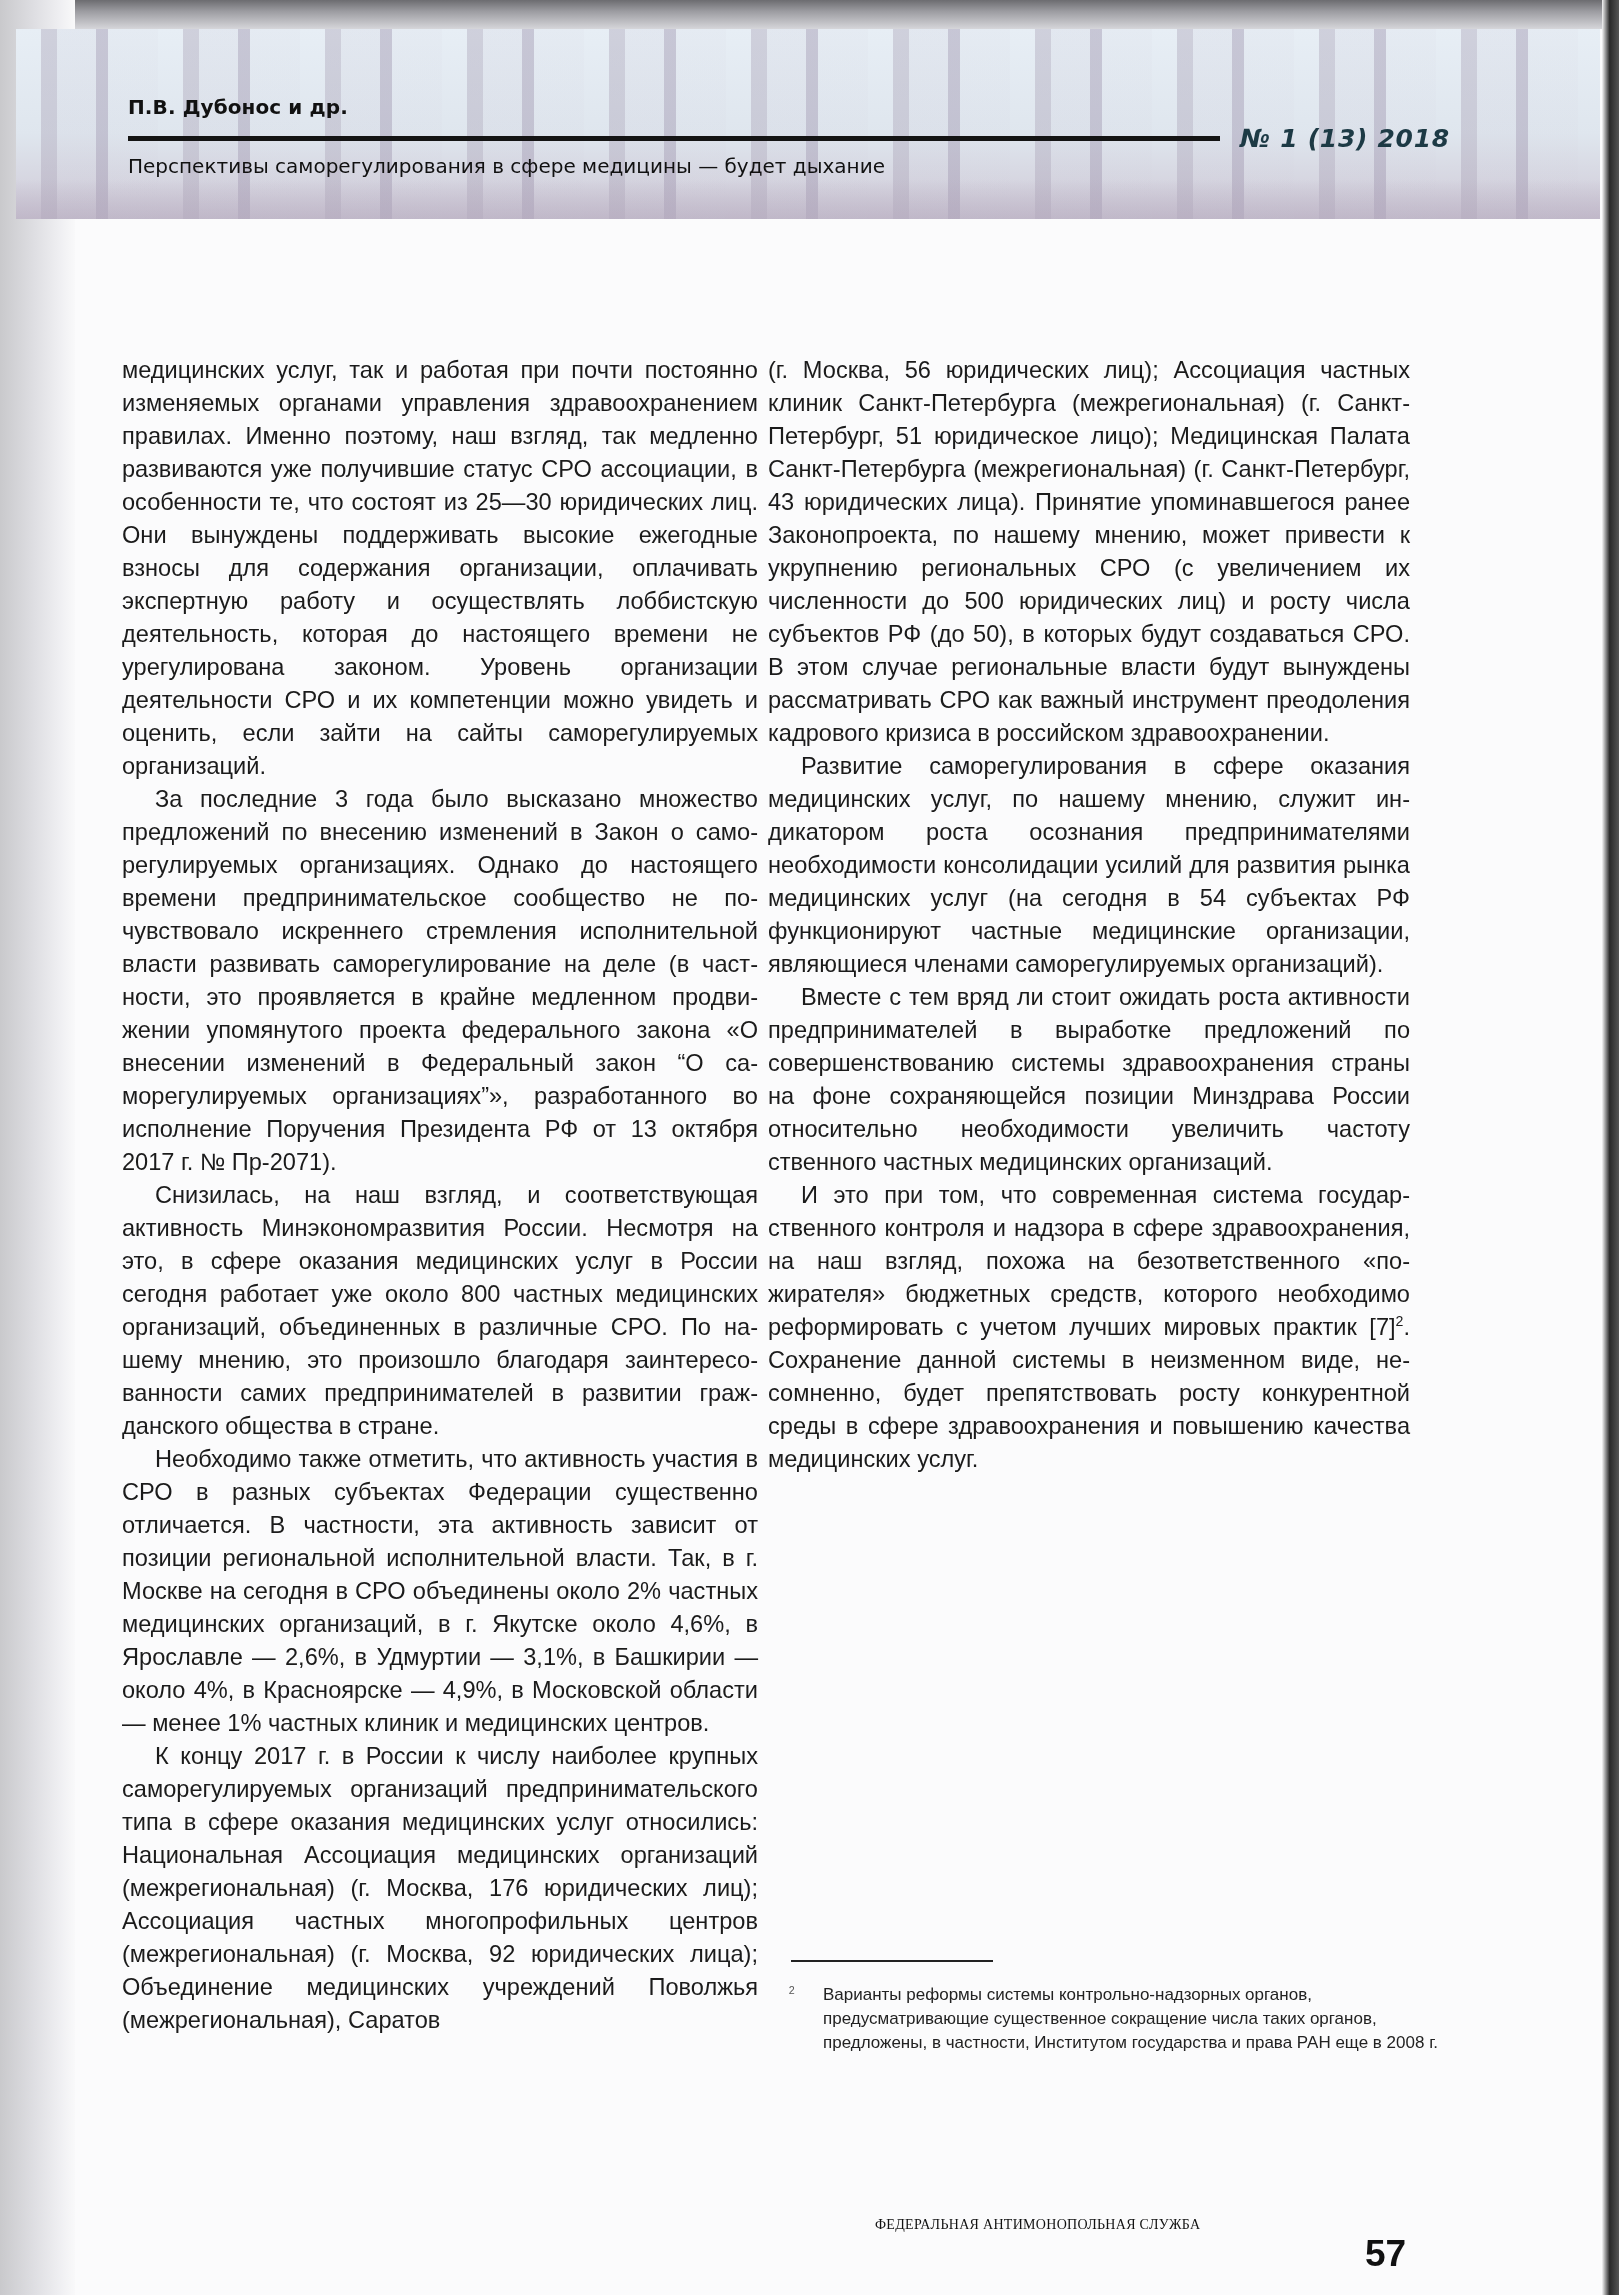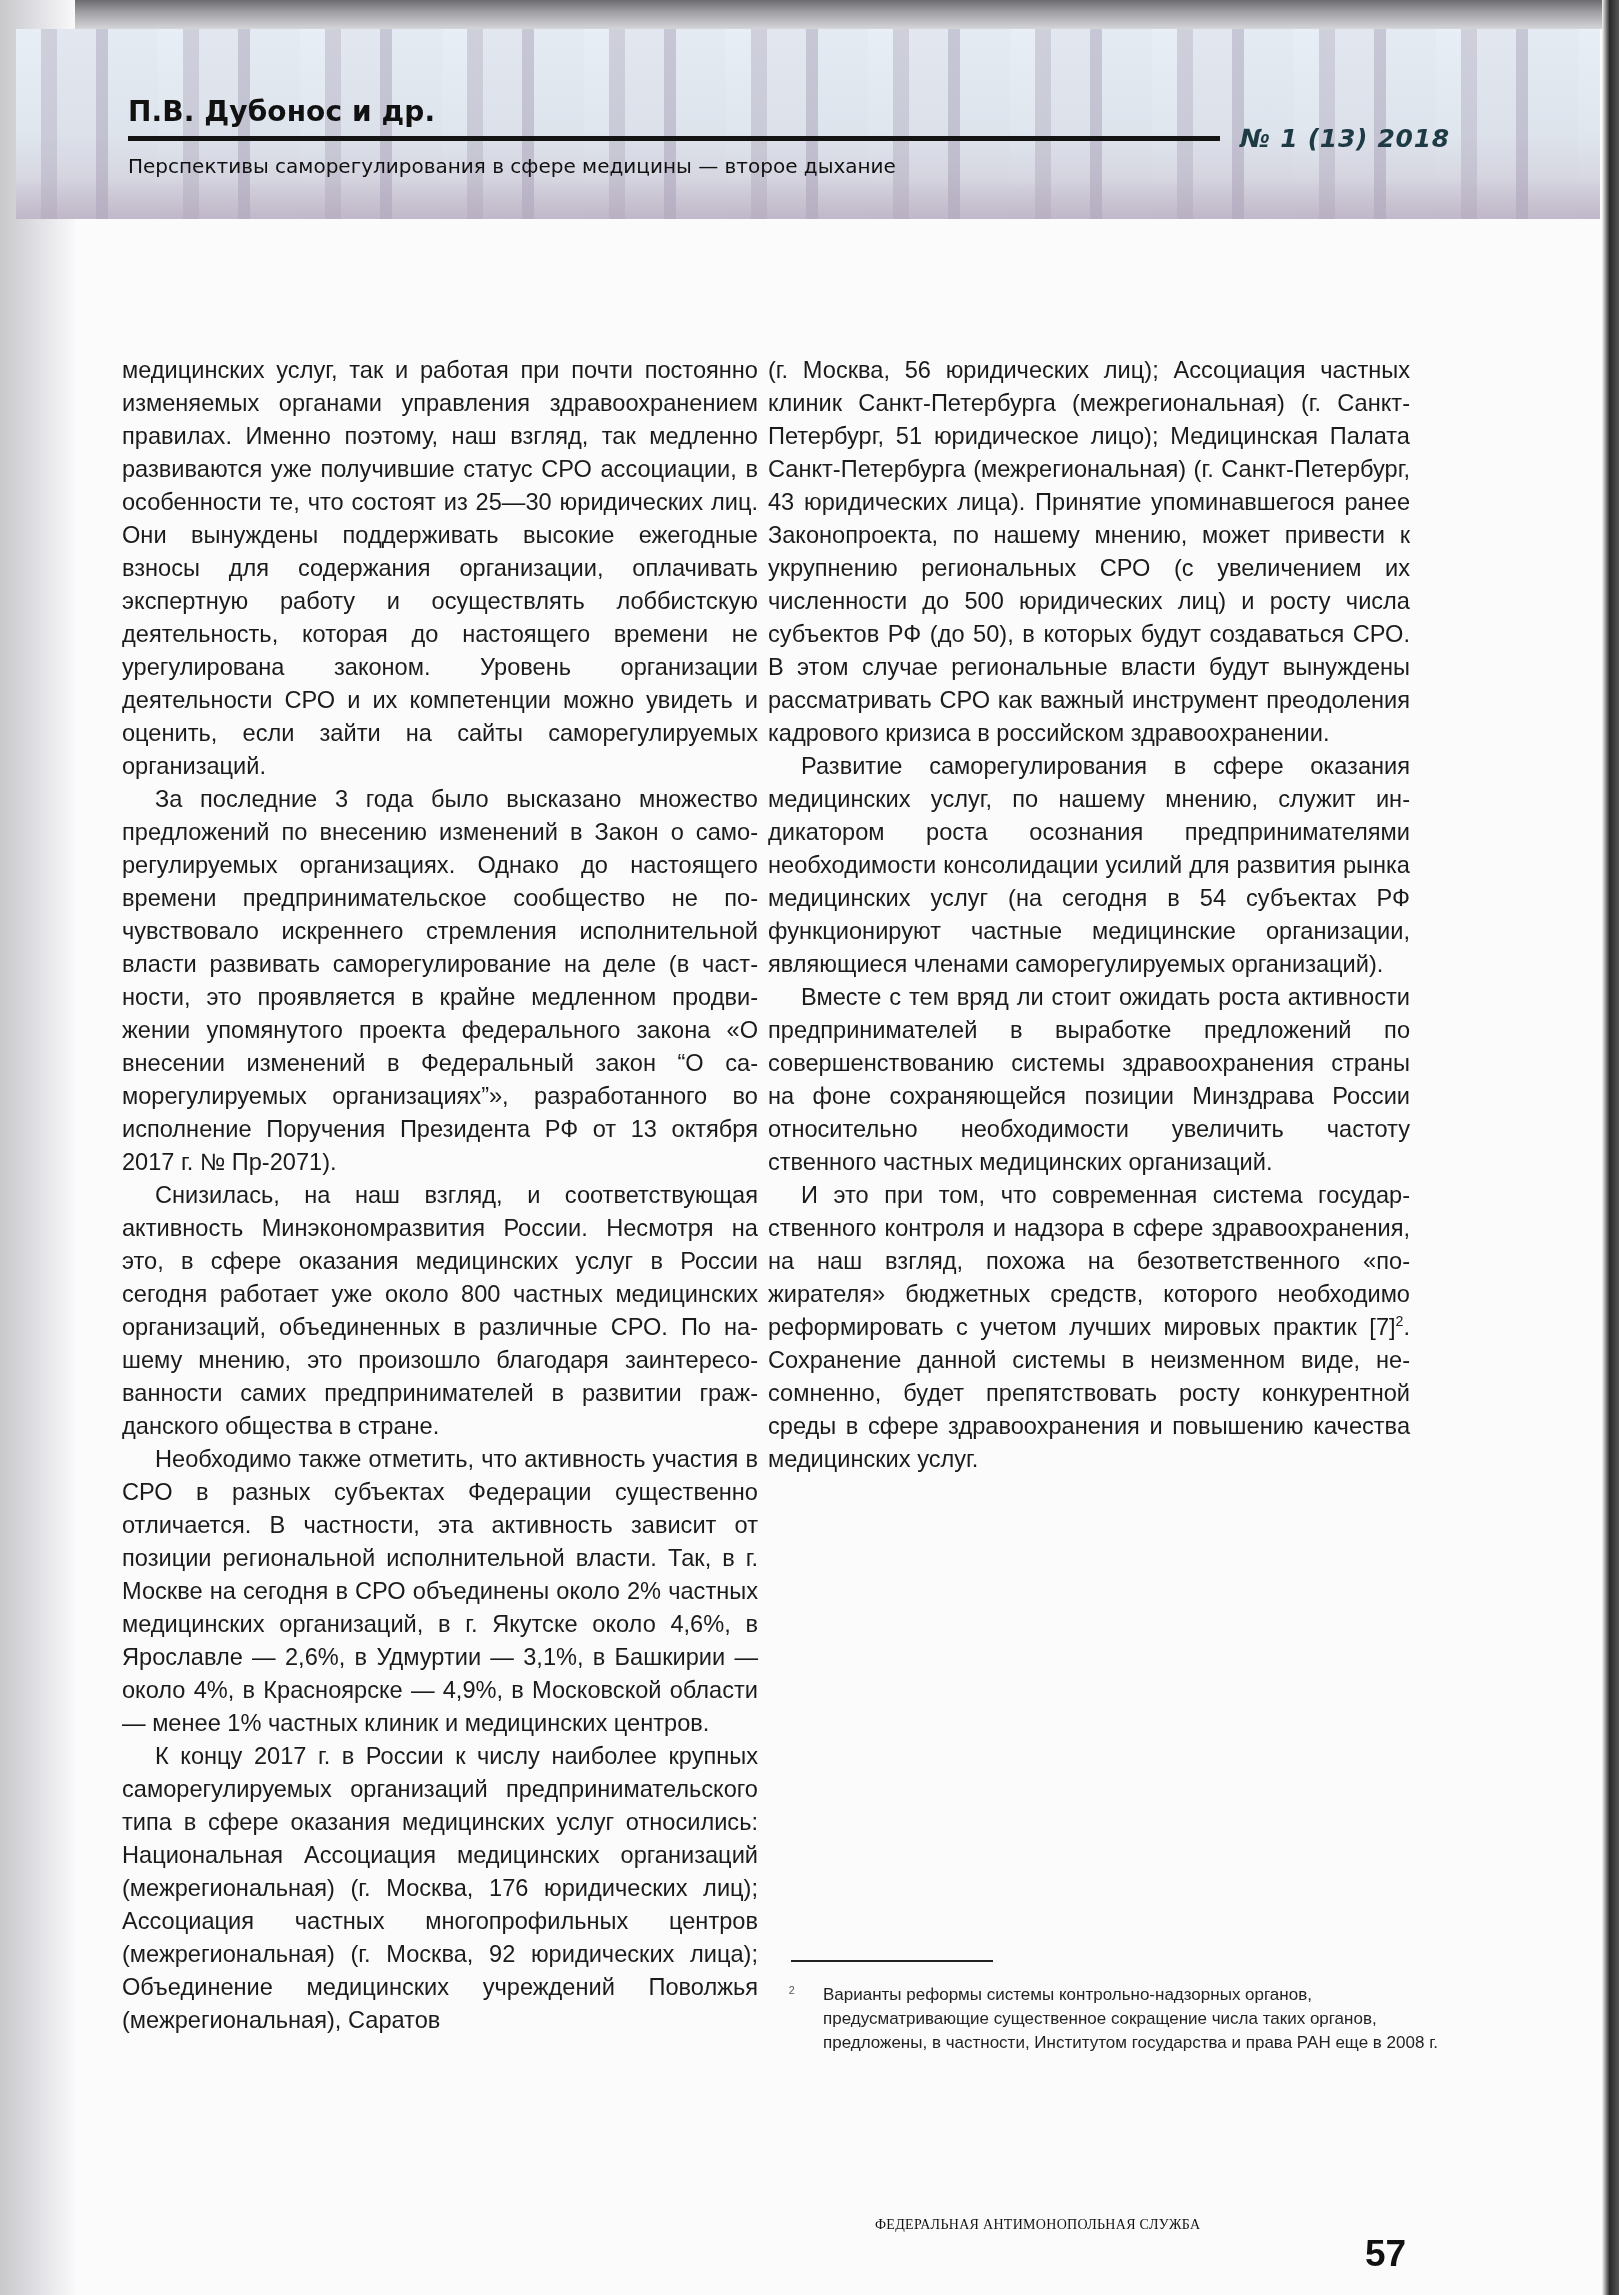--- a/index.html
+++ b/index.html
@@ -33,21 +33,21 @@
         rgba(160,150,175,0.45) 80px, rgba(160,150,175,0.45) 92px,
         rgba(210,208,220,0.10) 92px, rgba(210,208,220,0.10) 142px),
       linear-gradient(to bottom, #e7eef5 0%, #dfe6ee 55%, #cfc9d6 100%);
   }
   .header-band::after {
     content: ""; position: absolute; left: 0; right: 0; bottom: 0; height: 40px;
     background: linear-gradient(to bottom, rgba(190,180,200,0) 0%, rgba(180,170,190,0.55) 100%);
   }
   .hdr-author {
     position: absolute; left: 128px; top: 95px;
-    font-size: 28px; font-weight: bold; color: #111; letter-spacing: 0.1px;
+    font-size: 20px; font-weight: bold; color: #111; letter-spacing: 0.1px;
   }
   .hdr-rule {
     position: absolute; left: 128px; top: 136px; width: 1092px; height: 5.3px;
     background: #141414;
   }
   .hdr-issue {
     position: absolute; left: 1240px; top: 124px;
     font-size: 25px; font-weight: bold; color: #1d3a45; letter-spacing: 0.7px; font-style: italic;
   }
   .hdr-title {
@@ -95,21 +95,21 @@
 <body>
 
 <div class="top-shadow"></div>
 <div class="spine"></div>
 <div class="right-edge"></div>
 
 <header class="header-band"></header>
 <div class="hdr-author">П.В. Дубонос и др.</div>
 <div class="hdr-rule"></div>
 <div class="hdr-issue">№ 1 (13) 2018</div>
-<div class="hdr-title">Перспективы саморегулирования в сфере медицины — второе дыхание</div>
+<div class="hdr-title">Перспективы саморегулирования в сфере медицины — будет дыхание</div>
 
 <main>
   <div class="col col-left">
     <p class="cont">медицинских услуг, так и работая при почти по­стоянно изменяемых органами управления здраво­охранением правилах. Именно поэтому, наш взгляд, так медленно развиваются уже получившие ста­тус СРО ассоциации, в особенности те, что состоят из 25—30 юридических лиц. Они вынуждены под­держивать высокие ежегодные взносы для содер­жания организации, оплачивать экспертную работу и осуществлять лоббистскую деятельность, которая до настоящего времени не урегулирована законом. Уровень организации деятельности СРО и их компе­тенции можно увидеть и оценить, если зайти на сай­ты саморегулируемых организаций.</p>
     <p>За последние 3 года было высказано множество предложений по внесению изменений в Закон о само­регулируемых организациях. Однако до настоящего времени предпринимательское сообщество не по­чувствовало искреннего стремления исполнительной власти развивать саморегулирование на деле (в част­ности, это проявляется в крайне медленном продви­жении упомянутого проекта федерального закона «О внесении изменений в Федеральный закон “О са­морегулируемых организациях”», разработанного во исполнение Поручения Президента РФ от 13 октя­бря 2017 г. № Пр-2071).</p>
     <p>Снизилась, на наш взгляд, и соответствующая активность Минэкономразвития России. Несмотря на это, в сфере оказания медицинских услуг в России сегодня работает уже около 800 частных медицинских организаций, объединенных в различные СРО. По на­шему мнению, это произошло благодаря заинтересо­ванности самих предпринимателей в развитии граж­данского общества в стране.</p>
     <p>Необходимо также отметить, что активность уча­стия в СРО в разных субъектах Федерации существен­но отличается. В частности, эта активность зависит от позиции региональной исполнительной власти. Так, в г. Москве на сегодня в СРО объединены око­ло 2% частных медицинских организаций, в г. Якутске около 4,6%, в Ярославле — 2,6%, в Удмуртии — 3,1%, в Башкирии — около 4%, в Красноярске — 4,9%, в Московской области — менее 1% частных клиник и медицинских центров.</p>
     <p>К концу 2017 г. в России к числу наиболее круп­ных саморегулируемых организаций предприни­мательского типа в сфере оказания медицинских услуг относились: Национальная Ассоциация меди­цинских организаций (межрегиональная) (г. Москва, 176 юридических лиц); Ассоциация частных много­профильных центров (межрегиональная) (г. Москва, 92 юридических лица); Объединение медицинских учреждений Поволжья (межрегиональная), Саратов</p>
   </div>
 

